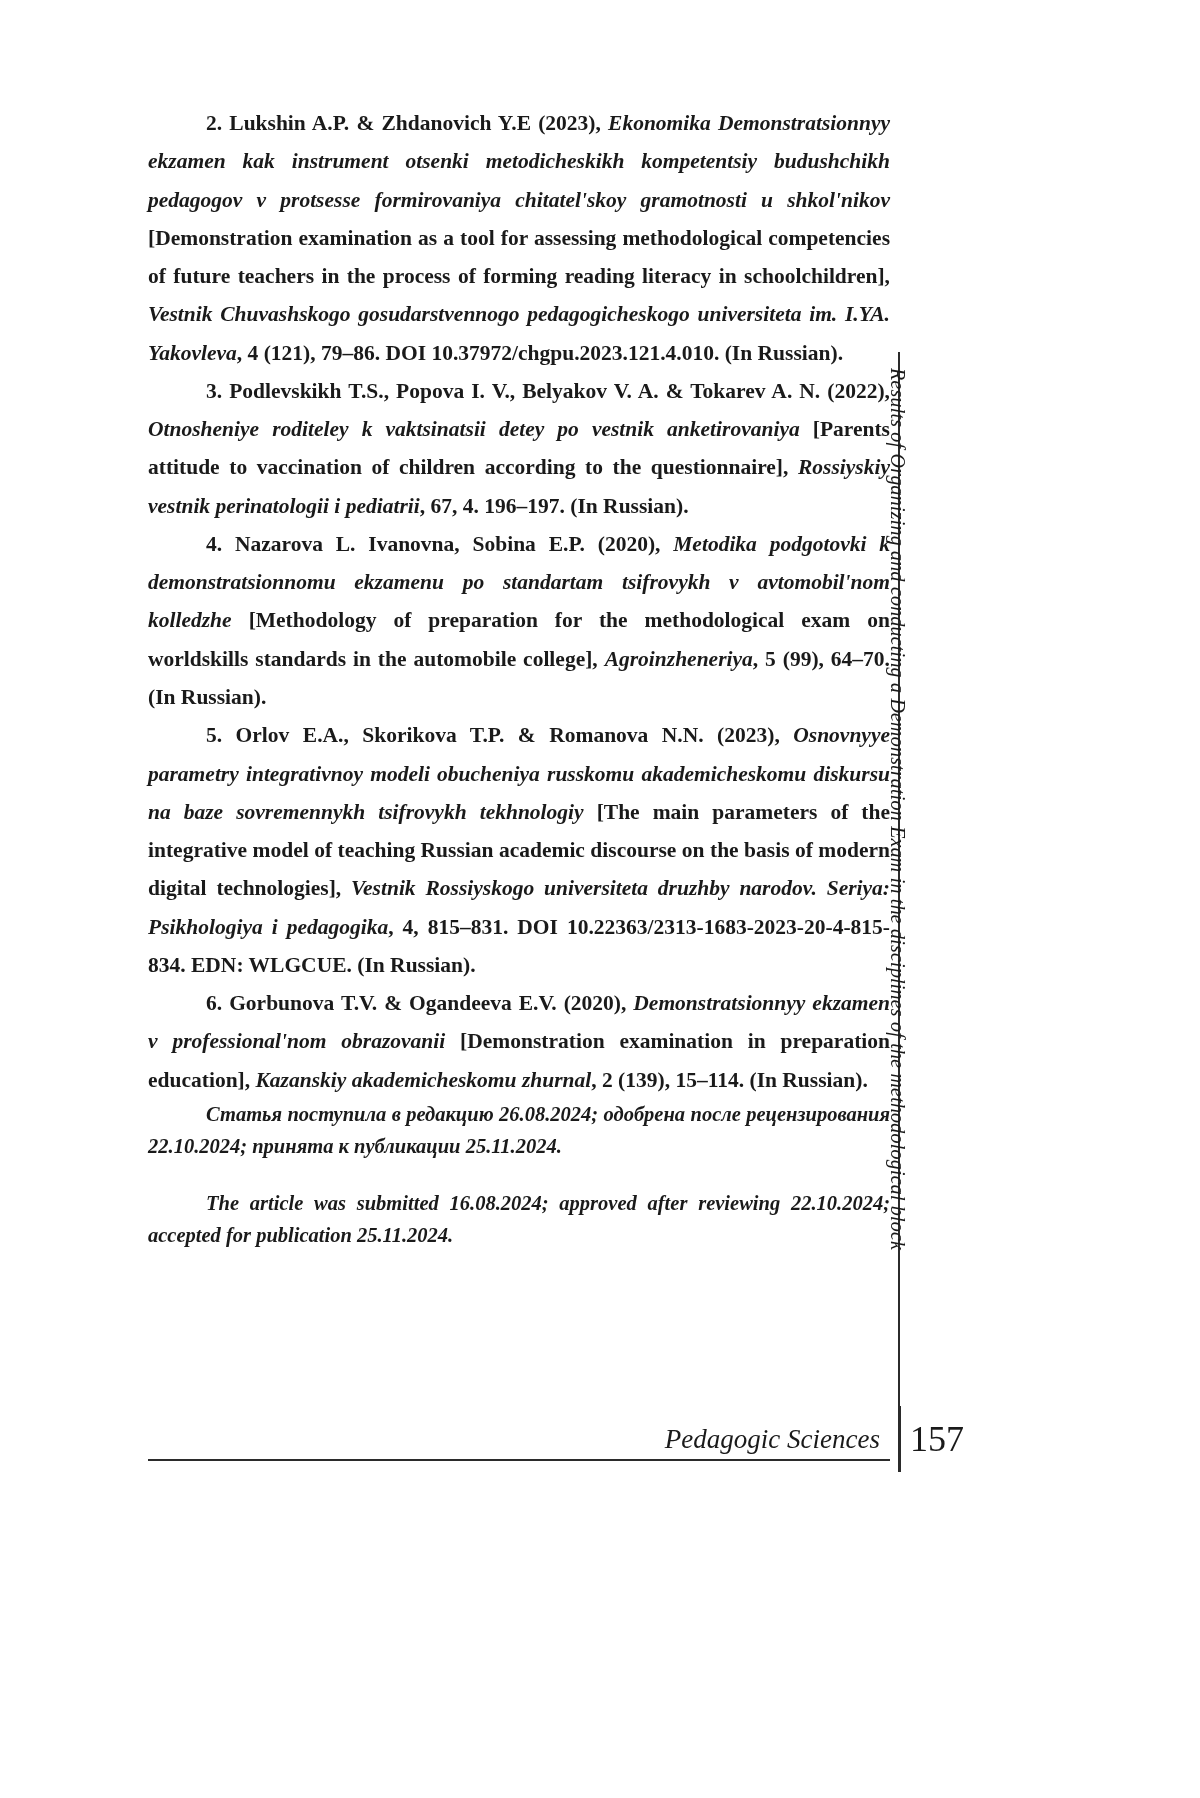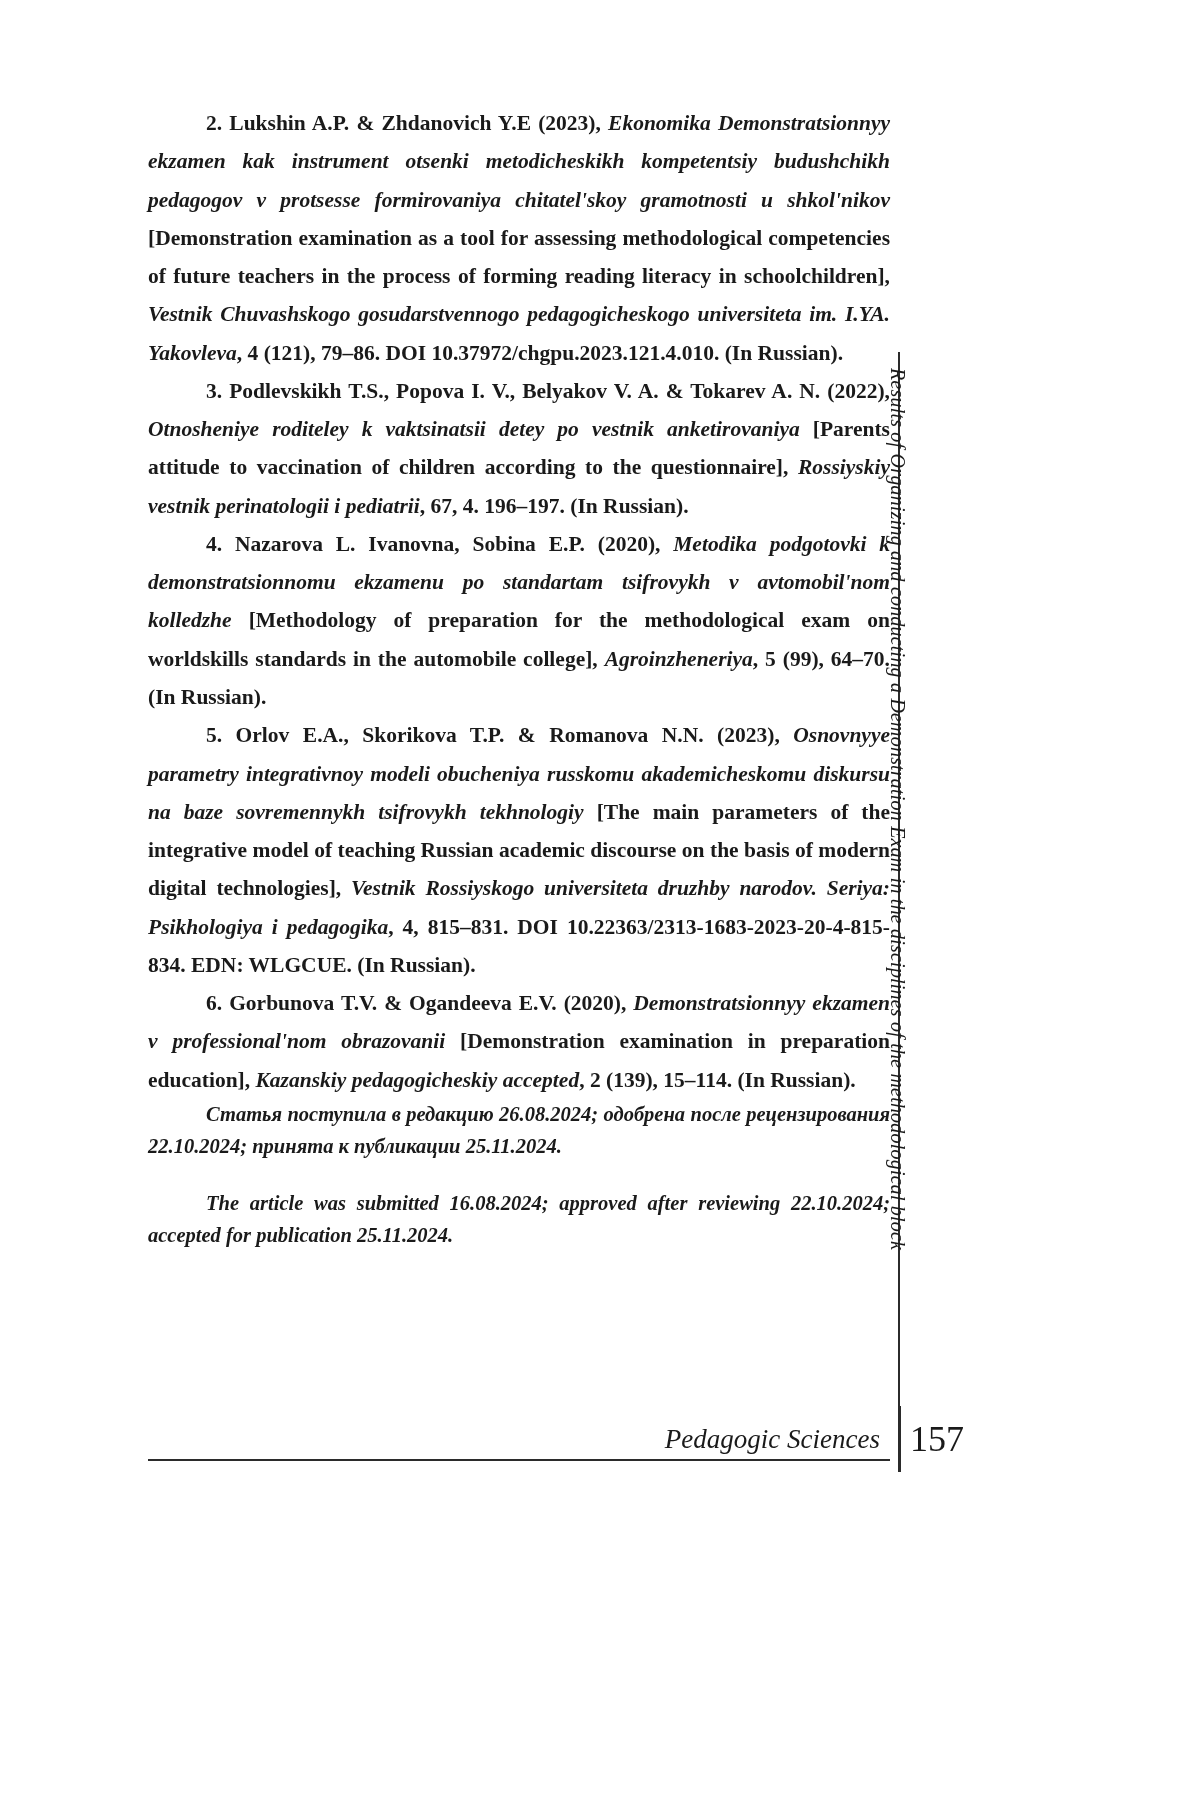--- a/index.html
+++ b/index.html
@@ -140,21 +140,21 @@
 
     <p class="ref">
       <span>4. Nazarova L. Ivanovna, Sobina E.P. (2020), </span><span class="it">Metodika podgotovki k demonstratsionnomu ekzamenu po standartam tsifrovykh v avtomobil'nom kolledzhe </span><span>[Methodology of preparation for the methodological exam on worldskills standards in the automobile college], </span><span class="it">Agroinzheneriya</span><span>, 5 (99), 64–70. (In Russian).</span>
     </p>
 
     <p class="ref">
       <span>5. Orlov E.A., Skorikova T.P. &amp; Romanova N.N. (2023), </span><span class="it">Osnovnyye parametry integrativnoy modeli obucheniya russkomu akademicheskomu diskursu na baze sovremennykh tsifrovykh tekhnologiy </span><span>[The main parameters of the integrative model of teaching Russian academic discourse on the basis of modern digital technologies], </span><span class="it">Vestnik Rossiyskogo universiteta druzhby narodov. Seriya: Psikhologiya i pedagogika</span><span>, 4, 815–831. DOI 10.22363/2313-1683-2023-20-4-815-834. EDN: WLGCUE. (In Russian).</span>
     </p>
 
     <p class="ref">
-      <span>6. Gorbunova T.V. &amp; Ogandeeva E.V. (2020), </span><span class="it">Demonstratsionnyy ekzamen v professional'nom obrazovanii </span><span>[Demonstration examination in preparation education], </span><span class="it">Kazanskiy pedagogicheskiy accepted</span><span>, 2 (139), 15–114. (In Russian).</span>
+      <span>6. Gorbunova T.V. &amp; Ogandeeva E.V. (2020), </span><span class="it">Demonstratsionnyy ekzamen v professional'nom obrazovanii </span><span>[Demonstration examination in preparation education], </span><span class="it">Kazanskiy akademicheskomu zhurnal</span><span>, 2 (139), 15–114. (In Russian).</span>
     </p>
 
     <div class="submitted-block">
       <p class="submitted">Статья поступила в редакцию 26.08.2024; одобрена после рецензирования 22.10.2024; принята к публикации 25.11.2024.</p>
       <p class="submitted second">The article was submitted 16.08.2024; approved after reviewing 22.10.2024; accepted for publication 25.11.2024.</p>
     </div>
 
   </div>
 
   <div class="side-rule"></div>

